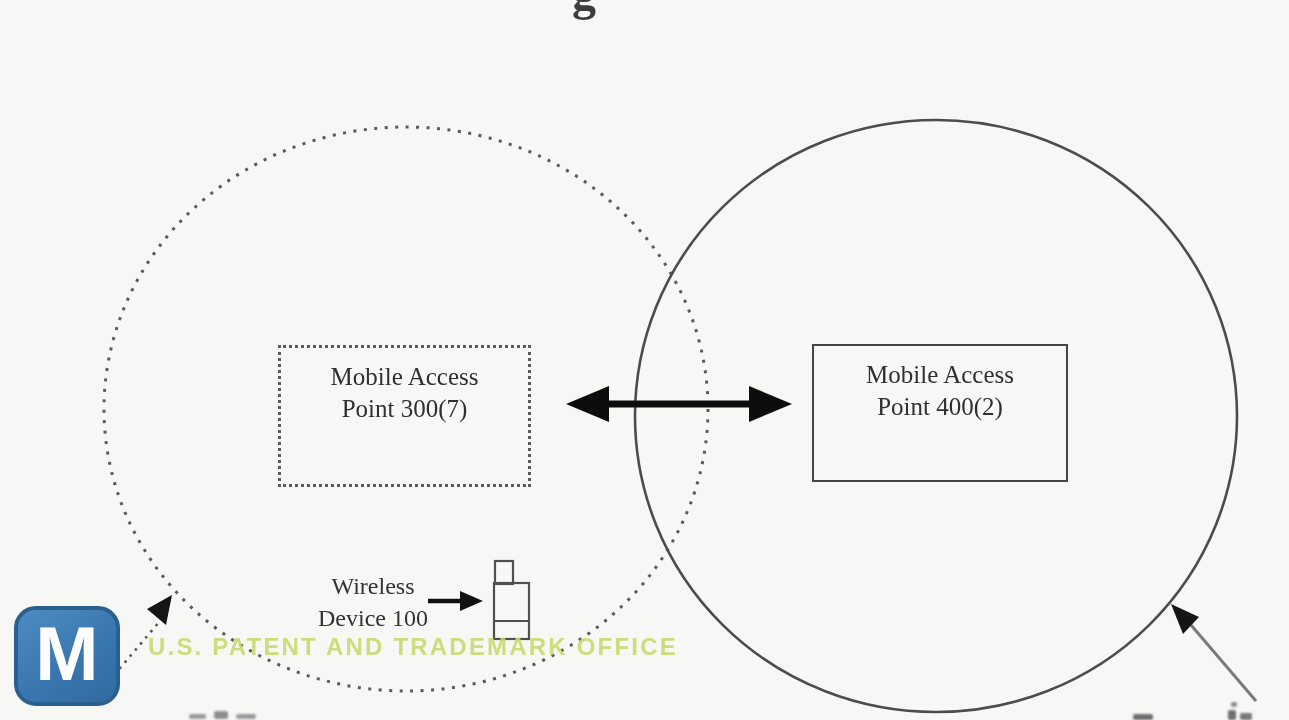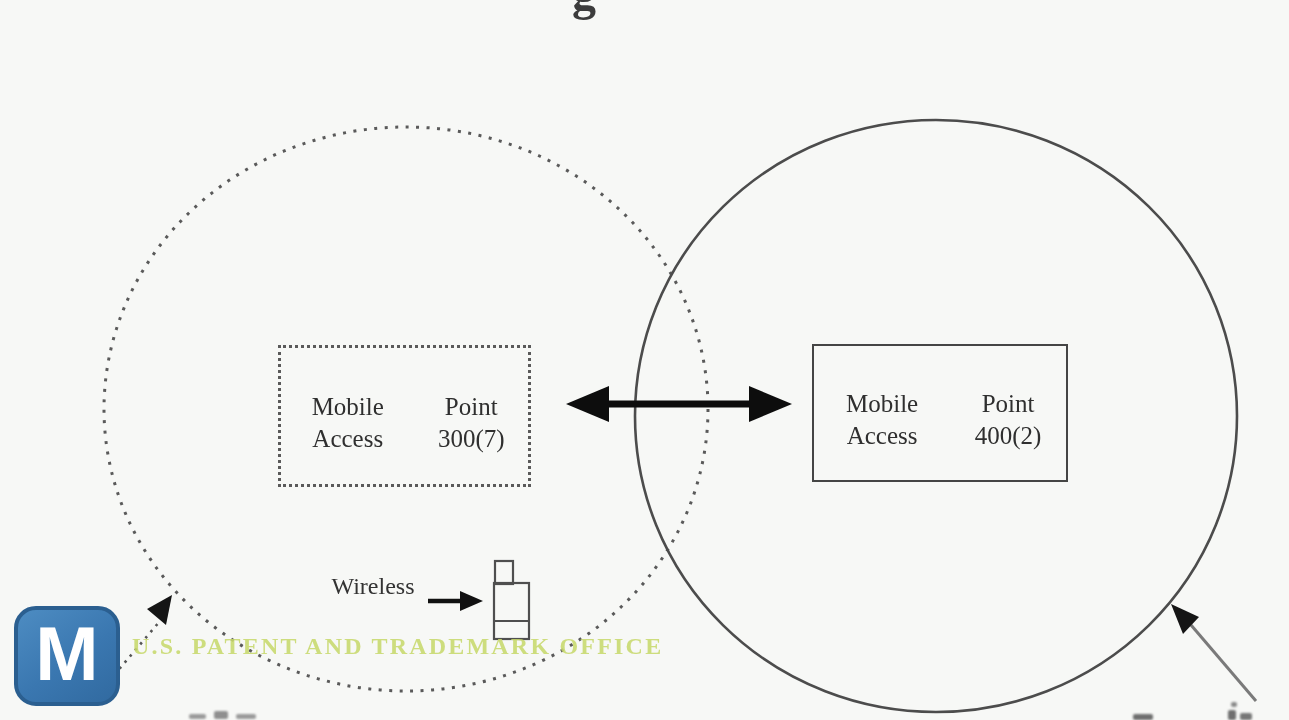--- a/index.html
+++ b/index.html
@@ -19,21 +19,21 @@
   .title-frag{
     position:absolute;left:572px;top:-34px;
     font-family:"Liberation Serif",serif;
     font-size:48px;font-weight:bold;color:#3c3c3c;
     -webkit-filter:blur(.6px);filter:blur(.6px);
   }
 
   
   .ap-box{
     position:absolute;
-    display:flex;align-items:center;
+    display:flex;flex-direction:column;align-items:center;
     padding-top:13px;
     color:#2f2f2f;
     font-size:25px;line-height:32px;
     text-align:center;
     -webkit-filter:blur(.4px);filter:blur(.4px);
   }
   .ap-box-1{
     left:278px;top:345px;width:253px;height:142px;
     border:3px dotted #5a5a5a;
   }
@@ -44,22 +44,22 @@
 
   
   .wd-label{
     position:absolute;left:302px;top:570px;width:142px;
     color:#333;font-size:24px;line-height:32px;text-align:center;
     -webkit-filter:blur(.4px);filter:blur(.4px);
   }
 
   
   .watermark{
-    position:absolute;left:132px;top:633px;
-    font-family:Liberation Serif, serif;
+    position:absolute;left:148px;top:633px;
+    font-family:Liberation Sans, sans-serif;
     font-weight:bold;font-size:24px;letter-spacing:2.2px;
     color:rgba(199,216,108,0.88);
     white-space:nowrap;
     -webkit-filter:blur(.7px);filter:blur(.7px);
   }
 
   
   .m-logo{
     position:absolute;left:14px;top:606px;width:106px;height:100px;
     border-radius:22px;
@@ -122,20 +122,21 @@
     <span>Point 300(7)</span>
   </div>
 
   <div class="ap-box ap-box-2">
     <span>Mobile Access</span>
     <span>Point 400(2)</span>
   </div>
 
   <div class="wd-label">
     <div>Wireless</div>
+    <div>Device 100</div>
   </div>
 
   <div class="watermark">U.S. PATENT AND TRADEMARK OFFICE</div>
 
   <div class="m-logo">
     <span>M</span>
   </div>
 
   <div class="frag" style="left:189px;top:714px;width:17px;height:5px;background:#9a9a9a;"></div>
   <div class="frag" style="left:214px;top:711px;width:14px;height:8px;background:#8f8f8f;"></div>

